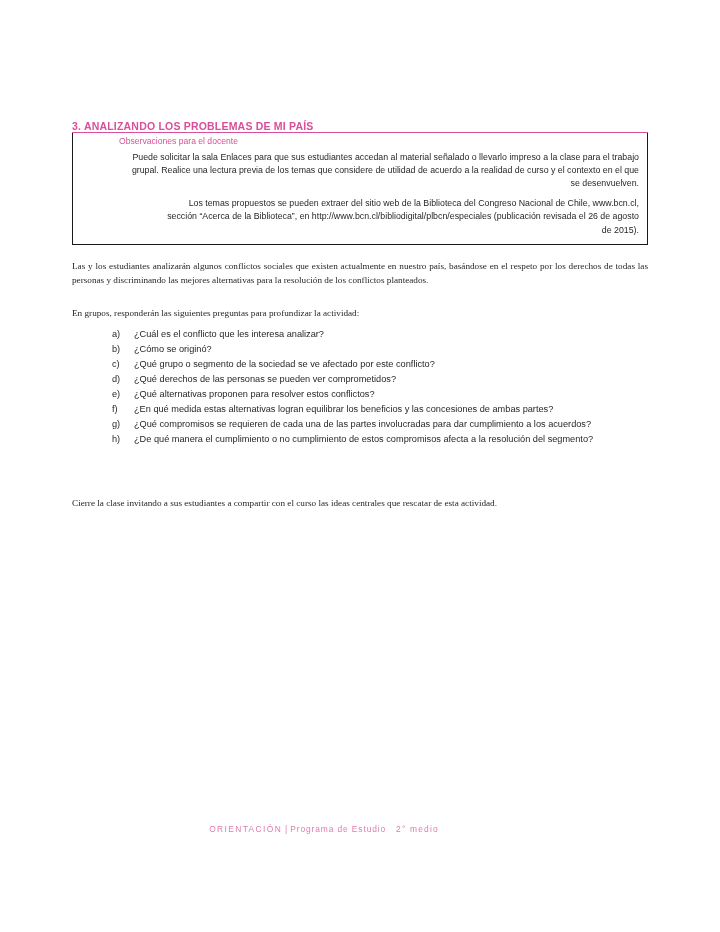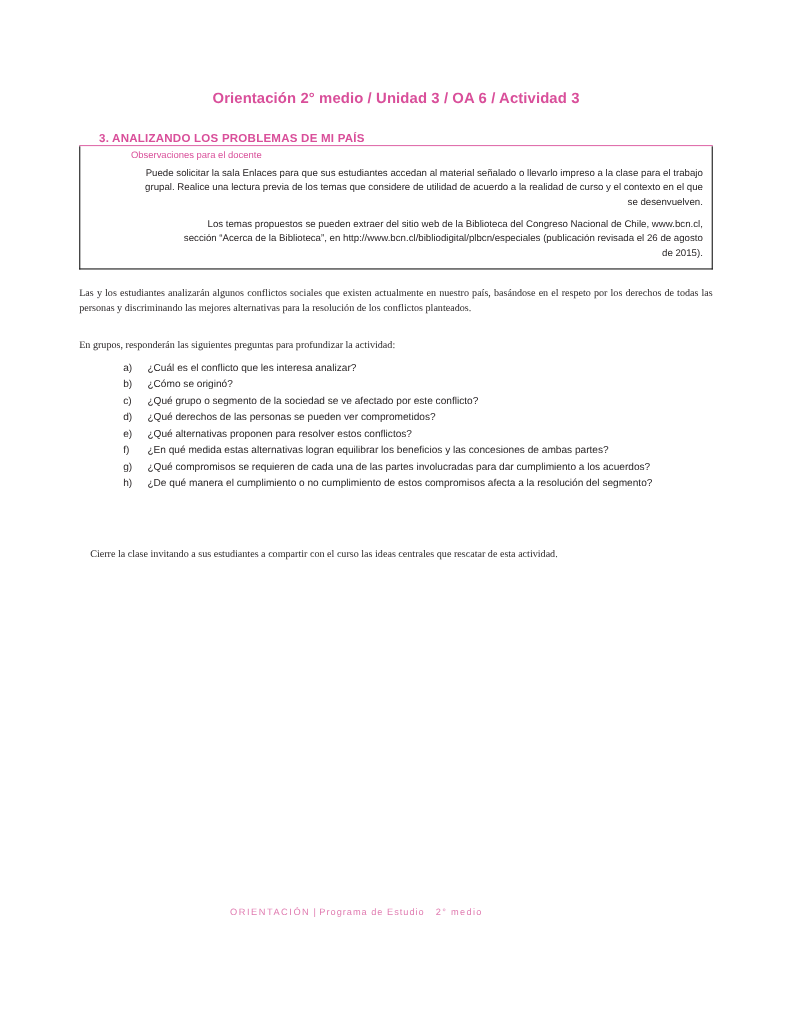--- a/index.html
+++ b/index.html
@@ -41,21 +41,20 @@
     position: absolute;
     left: 72px;
     top: 120px;
     width: 576px;
     font-size: 10.5px;
     font-weight: bold;
     color: #d94f9a;
     letter-spacing: 0.2px;
     overflow: hidden;
     height: 13px;
-    margin-left: 18px;
   }
   .section-rule {
     position: absolute;
     left: 72px;
     top: 132px;
     width: 576px;
     height: 1px;
     background: #d94f9a;
   }
 
@@ -100,21 +99,21 @@
   .para {
     font-size: 9.2px;
     line-height: 1.55;
     text-align: justify;
     margin: 0;
     color: #231f20;
   }
 
   #intro-para { top: 259px; }
   #groups-para { top: 306px; }
-  #closing-para { top: 496px; margin-left: 10px; }
+  #closing-para { top: 496px; }
 
   
   .qlist {
     position: absolute;
     left: 112px;
     top: 328px;
     width: 522px;
   }
   .qrow {
     display: flex;
@@ -156,21 +155,20 @@
   .footer .f-grade {
     letter-spacing: 1.2px;
     padding-left: 10px;
   }
 </style>
 </head>
 <body>
 
 <div class="page">
 
-  <div class="doc-title">Orientación 2° medio / Unidad 3 / OA 6 / Actividad 3</div>
 
   <div class="section-heading">3. ANALIZANDO LOS PROBLEMAS DE MI PAÍS</div>
   <div class="section-rule"></div>
 
   <div class="obs-box">
     <div class="obs-header">Observaciones para el docente</div>
     <div class="obs-body">
       <p>Puede solicitar la sala Enlaces para que sus estudiantes accedan al material señalado o llevarlo impreso a la clase para el trabajo grupal. Realice una lectura previa de los temas que considere de utilidad de acuerdo a la realidad de curso y el contexto en el que se desenvuelven.</p>
       <p>Los temas propuestos se pueden extraer del sitio web de la Biblioteca del Congreso Nacional de Chile, www.bcn.cl, sección “Acerca de la Biblioteca”, en http://www.bcn.cl/bibliodigital/plbcn/especiales (publicación revisada el 26 de agosto de 2015).</p>
     </div>

